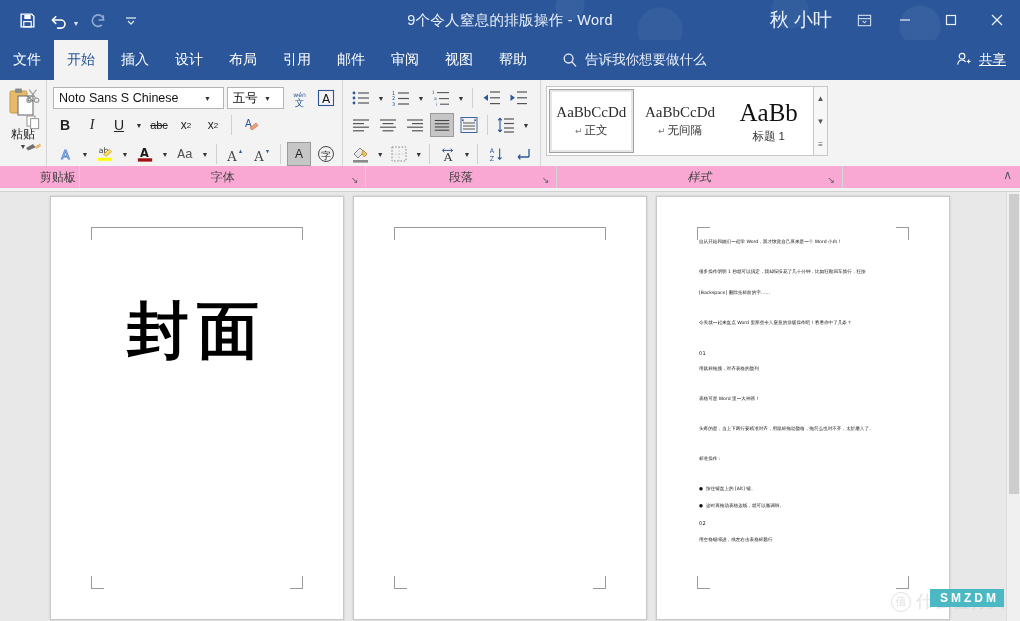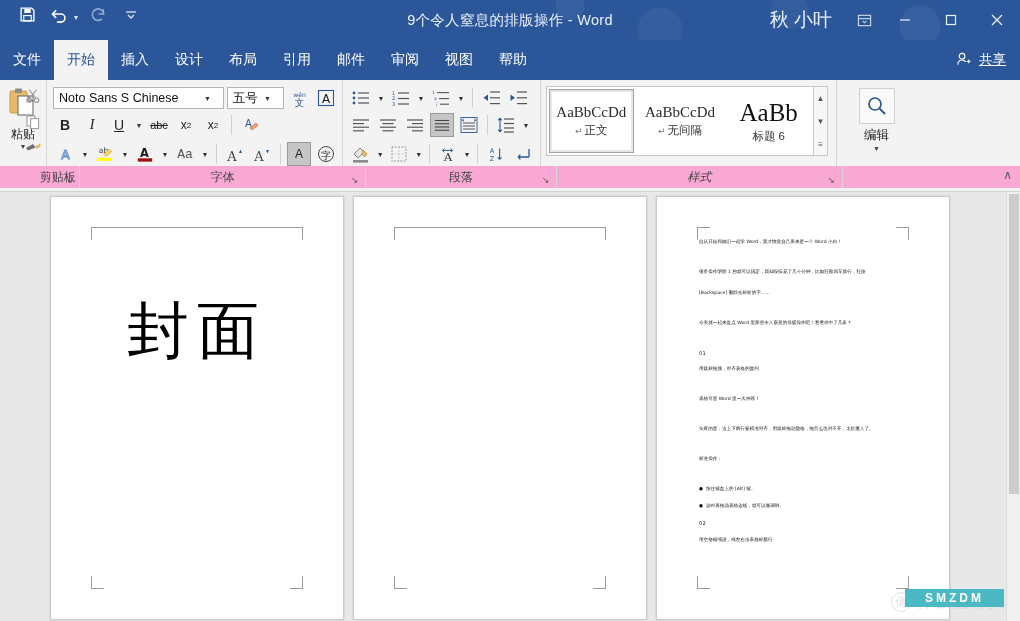--- a/index.html
+++ b/index.html
@@ -8,21 +8,21 @@
     overflow: hidden;
     font-family: "Liberation Sans", "DejaVu Sans", sans-serif;
     background: #e6e6e6;
   }
   .app { position: relative; width: 1020px; height: 621px; }
 
   
   .titlebar {
     position: absolute; left: 0; top: 0; width: 1020px; height: 40px;
     background: #2b579a;
-    display: flex; align-items: flex-start;
+    display: flex; align-items: center;
   }
   .titlebar::after{
     content:""; position:absolute; right:0; top:0; width:480px; height:40px;
     background:
       radial-gradient(circle at 30px 6px, rgba(255,255,255,.05) 0 14px, transparent 15px),
       radial-gradient(circle at 120px 30px, rgba(255,255,255,.045) 0 22px, transparent 23px),
       radial-gradient(circle at 250px 10px, rgba(255,255,255,.04) 0 18px, transparent 19px),
       radial-gradient(circle at 380px 26px, rgba(255,255,255,.05) 0 20px, transparent 21px);
     pointer-events:none;
   }
@@ -181,21 +181,21 @@
   .margins { position: absolute; left: 0; top: 0; right: 0; bottom: 0; }
   .mk { position: absolute; width: 13px; height: 13px; }
   .mk.tl { left: 40px; top: 30px; border-left: 1px solid #9a9a9a; border-top: 1px solid #9a9a9a; }
   .mk.tr { right: 40px; top: 30px; border-right: 1px solid #9a9a9a; border-top: 1px solid #9a9a9a; }
   .mk.bl { left: 40px; bottom: 30px; border-left: 1px solid #9a9a9a; border-bottom: 1px solid #9a9a9a; }
   .mk.br { right: 40px; bottom: 30px; border-right: 1px solid #9a9a9a; border-bottom: 1px solid #9a9a9a; }
   .toprule { position: absolute; left: 53px; right: 53px; top: 30px; border-top: 1px solid #9a9a9a; }
   .bigword {
     position: absolute; left: 0; right: 0; top: 92px; text-align: center;
     font-size: 62px; letter-spacing: 8px; color: #000;
-    font-family: "DejaVu Sans", sans-serif; font-weight: 400;
+    font-family: "DejaVu Sans", sans-serif; font-weight: 700;
   }
   .body3 { position: absolute; left: 42px; right: 36px; top: 42px; }
   .ln { font-size: 4.6px; color: #111; line-height: 1.3; margin-bottom: 15px;
         font-family: "DejaVu Sans", sans-serif; white-space: nowrap; overflow: hidden; }
   .ln.gapL { margin-bottom: 24px; }
   .ln.num { font-size: 5px; margin-bottom: 10px; letter-spacing: .4px;}
   .ln.bul { margin-bottom: 11px; padding-left: 7px; position: relative; }
   .ln.bul::before { content: "\25CF"; position: absolute; left: 0; top: 0; font-size: 4.5px; }
 
   
@@ -205,21 +205,21 @@
   }
   .wm-circle {
     width: 20px; height: 20px; border-radius: 50%; border: 1.6px solid #bcbcbc;
     display: flex; align-items: center; justify-content: center;
     font-size: 11px; color: #bcbcbc; font-family: "DejaVu Sans", sans-serif;
   }
   .wm-text { font-size: 17px; color: #c4c4c4; letter-spacing: 1px; font-family: "DejaVu Sans", sans-serif;}
   .sel-chip {
     position: absolute; right: 16px; bottom: 14px;
     background: #4ab9c4; color: #fff; font-size: 12px; font-weight: bold;
-    padding: 2px 20px; letter-spacing: 3px; min-width: 74px; text-align:right;
+    padding: 2px 5px; letter-spacing: 3px; min-width: 74px; text-align:right;
     font-family: "Liberation Sans", sans-serif;
   }
 
   
   .vscroll {
     position: absolute; right: 0; top: 192px; width: 14px; height: 429px;
     background: #f0f0f0; border-left: 1px solid #dcdcdc;
   }
   .vthumb { position: absolute; left: 2px; top: 2px; width: 10px; height: 300px; background: #cdcdcd; }
 </style>
@@ -293,20 +293,29 @@
     <div class="tab active">开始</div>
     <div class="tab">插入</div>
     <div class="tab">设计</div>
     <div class="tab">布局</div>
     <div class="tab">引用</div>
     <div class="tab">邮件</div>
     <div class="tab">审阅</div>
     <div class="tab">视图</div>
     <div class="tab">帮助</div>
 
+    <div class="tellme">
+      <span class="mag">
+        <svg width="16" height="16" viewBox="0 0 16 16">
+            <circle cx="6.6" cy="6.6" r="4.4" fill="none" stroke="#e8eefa" stroke-width="1.3"></circle>
+            <line x1="9.9" y1="9.9" x2="14" y2="14.4" stroke="#e8eefa" stroke-width="1.3"></line>
+          </svg>
+      </span>
+      <span>告诉我你想要做什么</span>
+    </div>
 
     <div class="share">
       <span>
         <svg width="17" height="16" viewBox="0 0 18 16">
             <circle cx="6.4" cy="5" r="3" fill="none" stroke="#fff" stroke-width="1.2"></circle>
             <path d="M1.8 14 C2.2 10.2 4.2 9 6.4 9 C8 9 9.3 9.6 10.2 11" fill="none" stroke="#fff" stroke-width="1.2"></path>
             <line x1="11.4" y1="10.6" x2="15.4" y2="10.6" stroke="#fff" stroke-width="1.2"></line>
             <line x1="13.4" y1="8.6" x2="13.4" y2="12.6" stroke="#fff" stroke-width="1.2"></line>
           </svg>
       </span>
@@ -601,43 +610,31 @@
           <div class="stylebox">
             <span class="sp">AaBbCcDd</span>
             <span class="sn">
               <span class="pilcrow">↵</span>
               <span>无间隔</span>
             </span>
           </div>
           <div class="stylebox">
             <span class="sp big">AaBb</span>
             <span class="sn">
-              <span>标题 6</span>
+              <span>标题 1</span>
             </span>
           </div>
         </div>
         <div class="gal-scroll" style="position:absolute; left:273px; top:6px;">
           <div class="gs">▲</div>
           <div class="gs">▼</div>
           <div class="gs">≡</div>
         </div>
       </div>
 
-      <div class="group g-edit">
-        <div class="edit-btn">
-          <span class="edit-icon">
-            <svg width="22" height="22" viewBox="0 0 22 22">
-                <circle cx="9" cy="9" r="6" fill="none" stroke="#2b579a" stroke-width="1.7"></circle>
-                <line x1="13.4" y1="13.4" x2="19" y2="19" stroke="#2b579a" stroke-width="2"></line>
-              </svg>
-          </span>
-          <span style="font-size:12.5px;color:#222;">编辑</span>
-          <span style="font-size:7px;color:#444;margin-top:-2px;">▼</span>
-        </div>
-      </div>
     </div>
 
     <div class="glabelrow">
       <div class="glabel" style="width:46px;">
         <span>剪贴板</span>
         <span class="dlg">↘</span>
       </div>
       <div class="glabel" style="width:296px;">
         <span>字体</span>
         <span class="dlg">↘</span>

